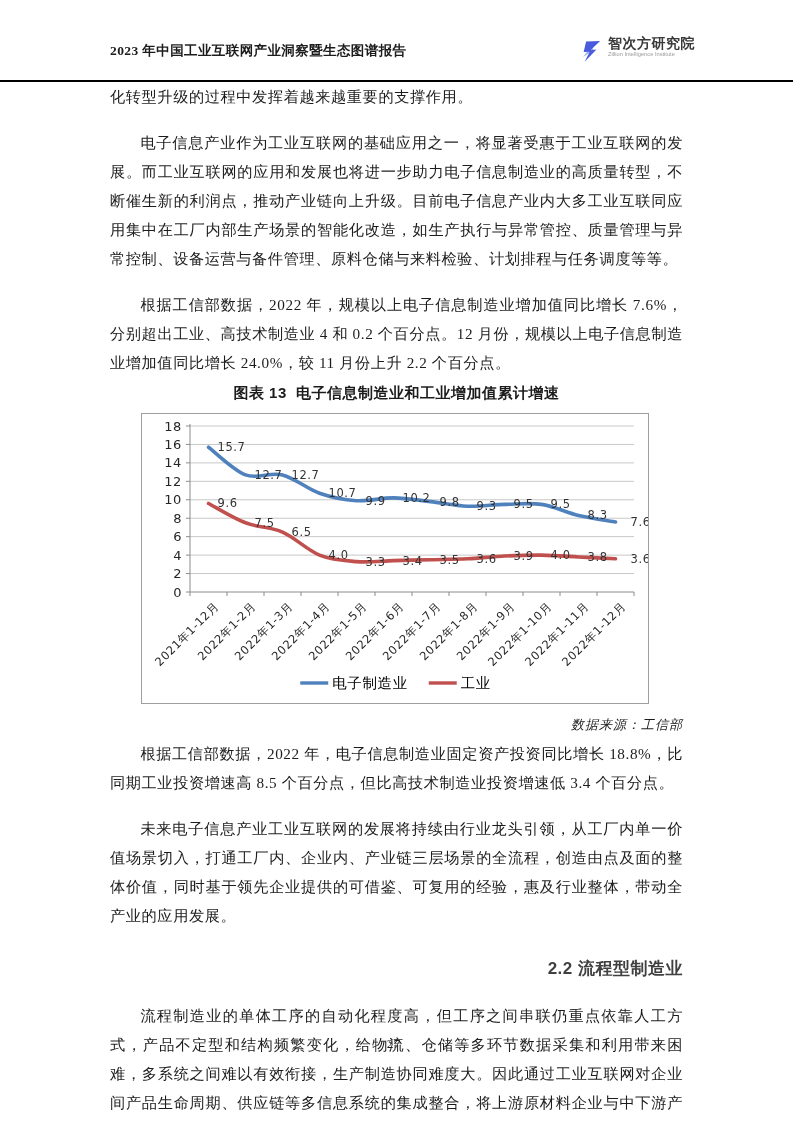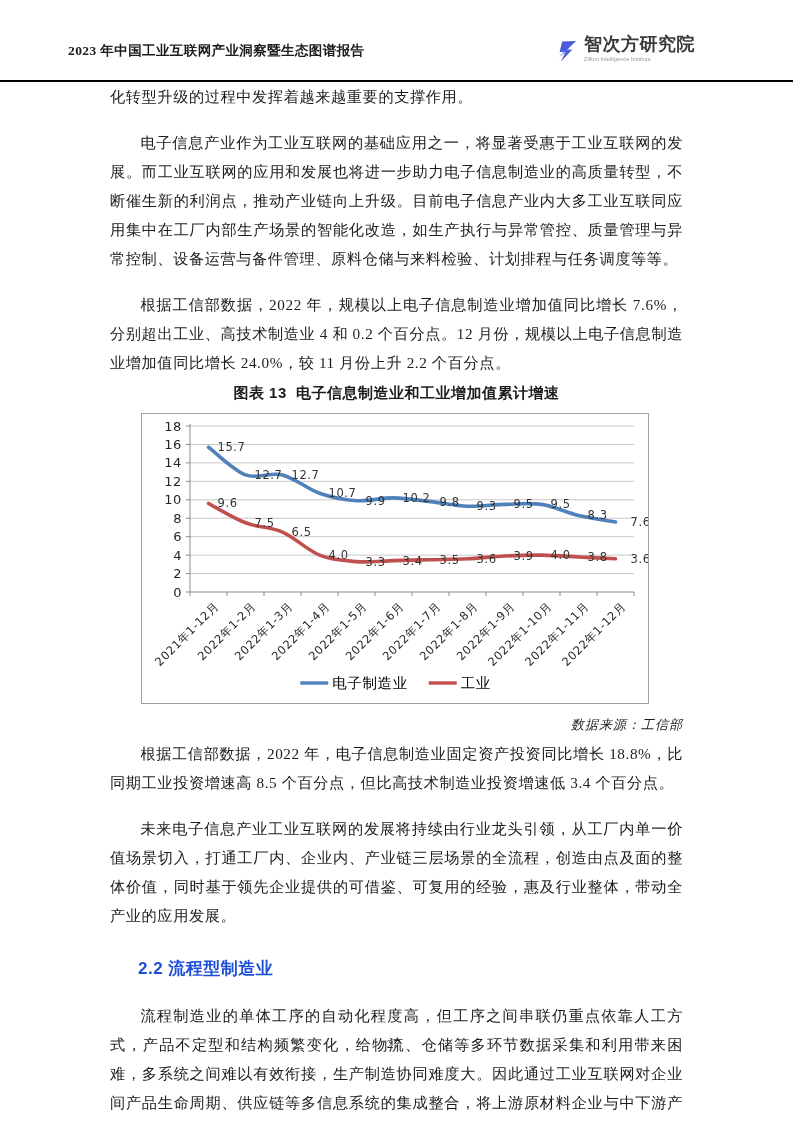--- a/index.html
+++ b/index.html
@@ -8,33 +8,33 @@
     width:793px;height:1122px;
     margin:0 auto;
     background:#ffffff;
     font-family:"Liberation Serif","DejaVu Serif",serif;
     color:#1c1c1c;
     overflow:hidden;
   }
   
   .header{
     position:absolute;top:0;left:0;right:0;
-    padding:36px 98px 0 68px;
+    padding:36px 98px 0 110px;
     height:44px;
     border-bottom:2px solid #000;
     display:flex;justify-content:space-between;align-items:flex-start;gap:41px;
   }
   .header-title{
     font-size:13.5px;font-weight:bold;letter-spacing:0.4px;
     padding-top:6px;
   }
   .logo{display:flex;align-items:flex-start;gap:4px;}
   .logo-glyph{width:24px;height:24px;margin-top:2px;}
   .logo-text-wrap{display:flex;flex-direction:column;line-height:1.1;}
-  .logo-name{font-family:Liberation Mono, monospace;font-size:18px;color:#3a3a3a;font-weight:bold;letter-spacing:0.5px;}
+  .logo-name{font-family:Liberation Sans, sans-serif;font-size:14px;color:#3a3a3a;font-weight:bold;letter-spacing:0.5px;}
   .logo-sub{font-family:"Liberation Sans","DejaVu Sans",sans-serif;font-size:6px;color:#9a9a9a;transform:scale(0.95);transform-origin:left top;}
   
   .content{
     position:absolute;top:82px;left:110px;right:110px;
     font-size:15.2px;line-height:29px;
     text-align:justify;letter-spacing:0.6px;
   }
   .content p{margin:0;}
   .content p.indent{text-indent:2em;}
   .content p + p{margin-top:17px;}
@@ -58,23 +58,23 @@
     margin-top:6px;
     text-align:right;
     font-style:italic;
     font-size:13px;letter-spacing:1px;
     color:#1c1c1c;
   }
   
   .section-heading{
     margin:24px 0 18px 28px;
     font-family:"Liberation Sans","DejaVu Sans",sans-serif;
-    font-size:17px;font-weight:bold;color:#1d4ed8;
+    font-size:17px;font-weight:bold;color:#404040;
     letter-spacing:0.5px;
-    text-align:left;
+    text-align:right;
   }
   
   .page-footer{
     position:absolute;left:0;right:6px;top:1036px;
     text-align:center;
     font-size:13.5px;color:#1c1c1c;
   }
 </style>
 </head>
 <body>

